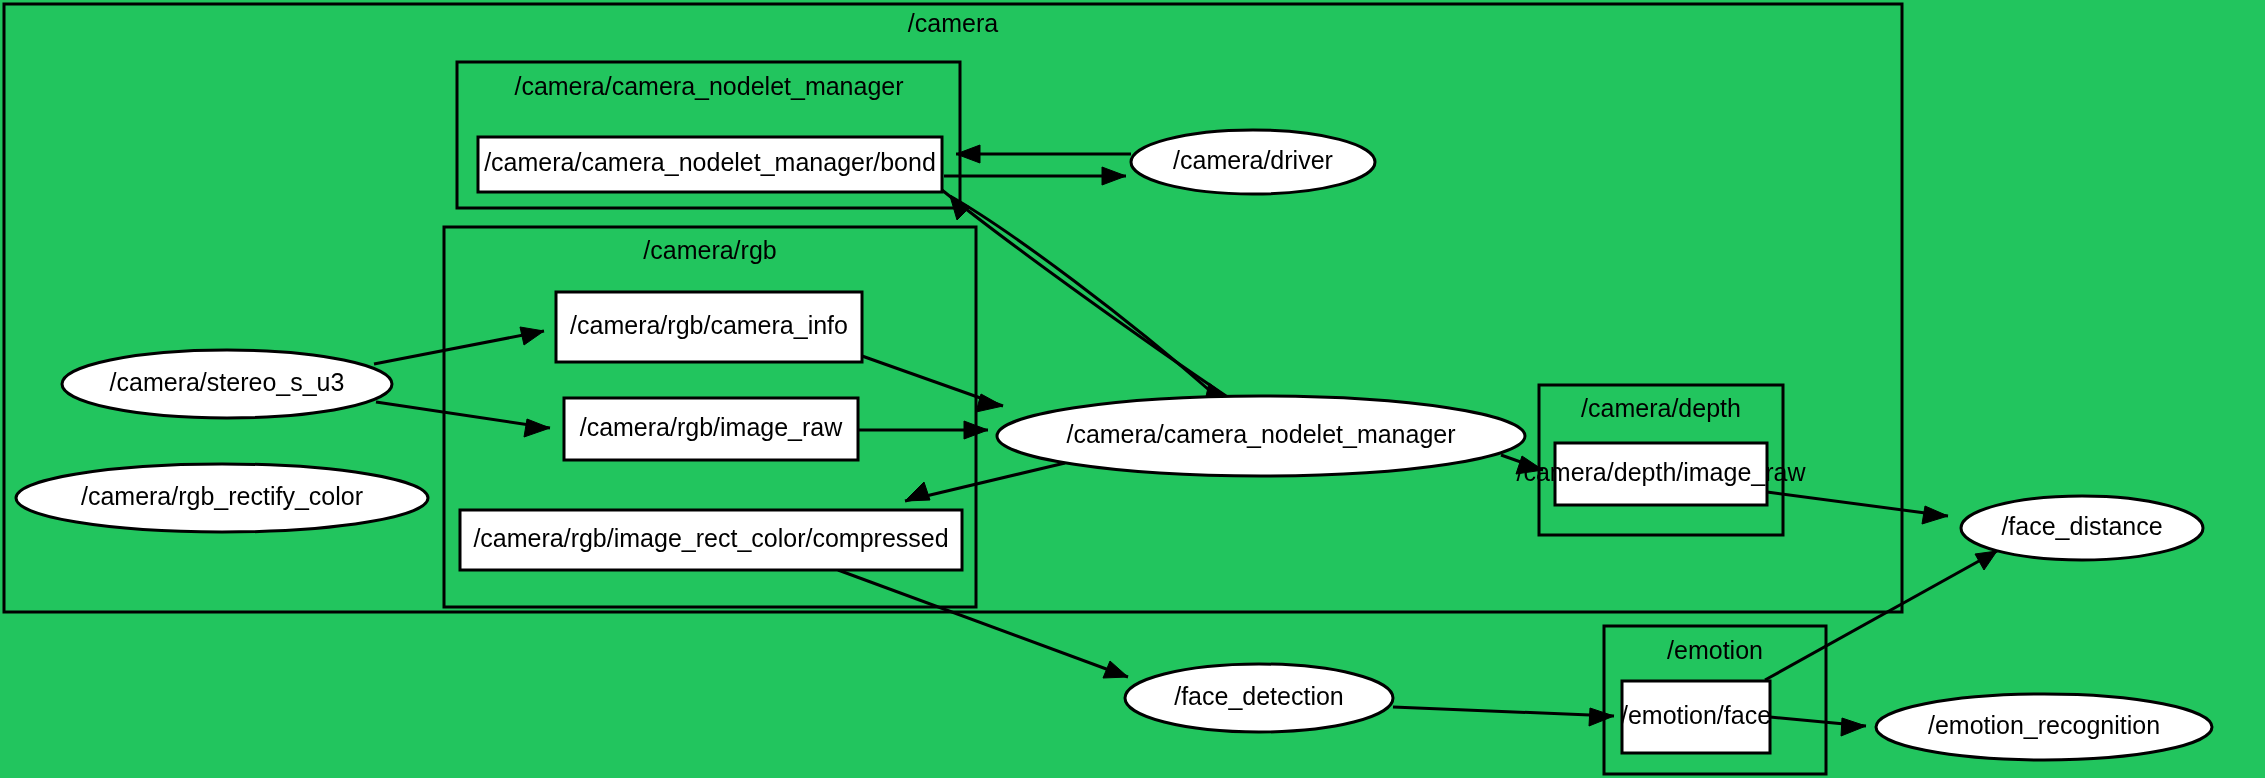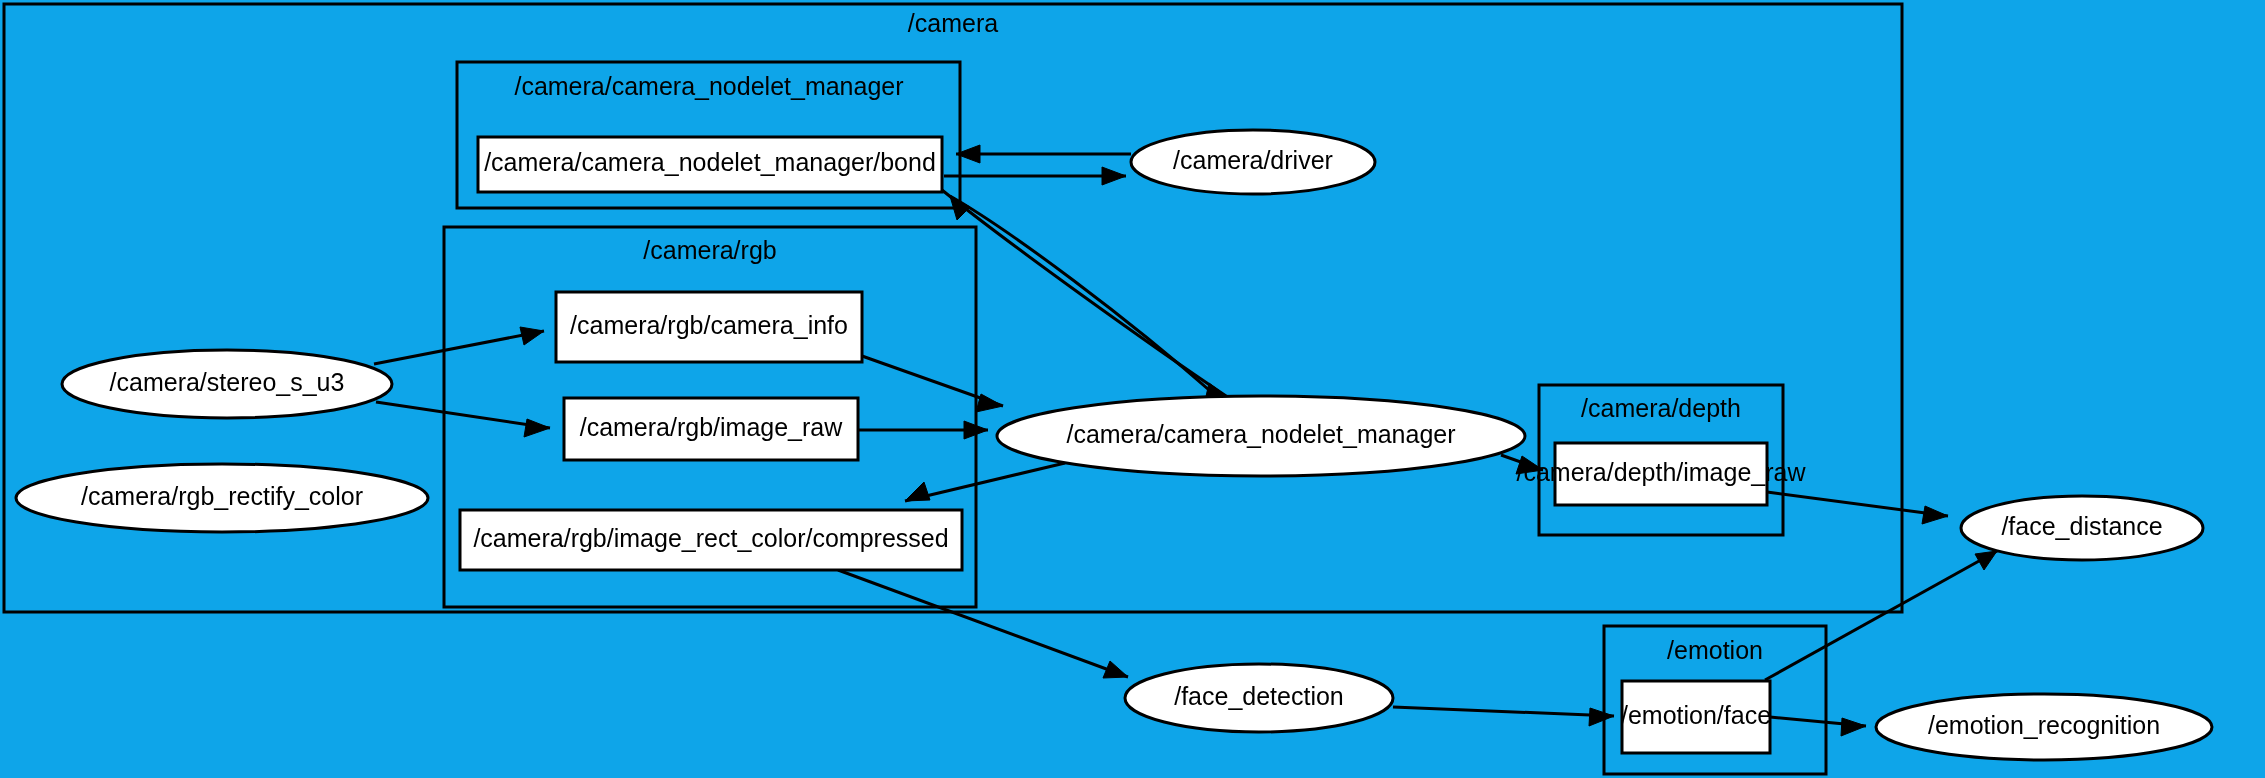--- a/index.html
+++ b/index.html
@@ -4,21 +4,21 @@
 <style>
   html, body {
     margin: 0;
     padding: 0;
     background: #ffffff;
   }
   #canvas-wrap {
     position: relative;
     width: 2265px;
     height: 778px;
-    background: #0ea5e9;
+    background: #22c55e;
     overflow: hidden;
   }
   svg#graph {
     display: block;
     width: 2265px;
     height: 778px;
     font-family: "Liberation Sans", sans-serif;
   }
   .cluster-rect {
     fill: none;

